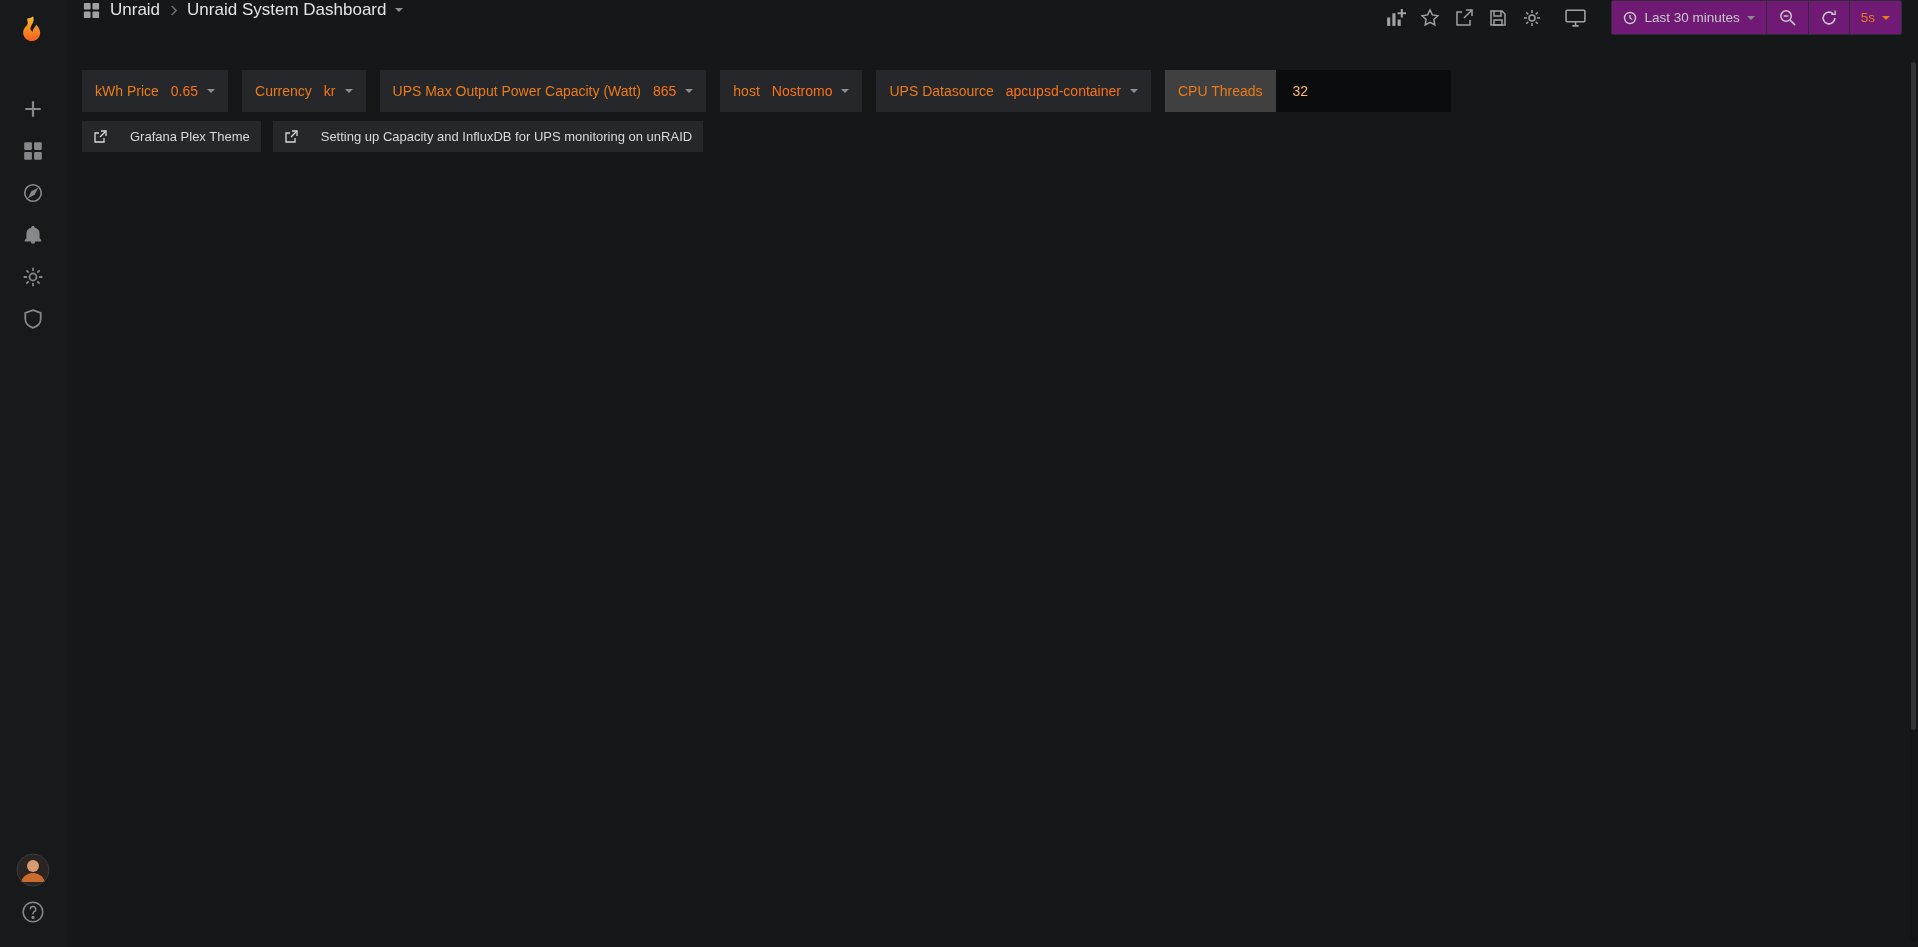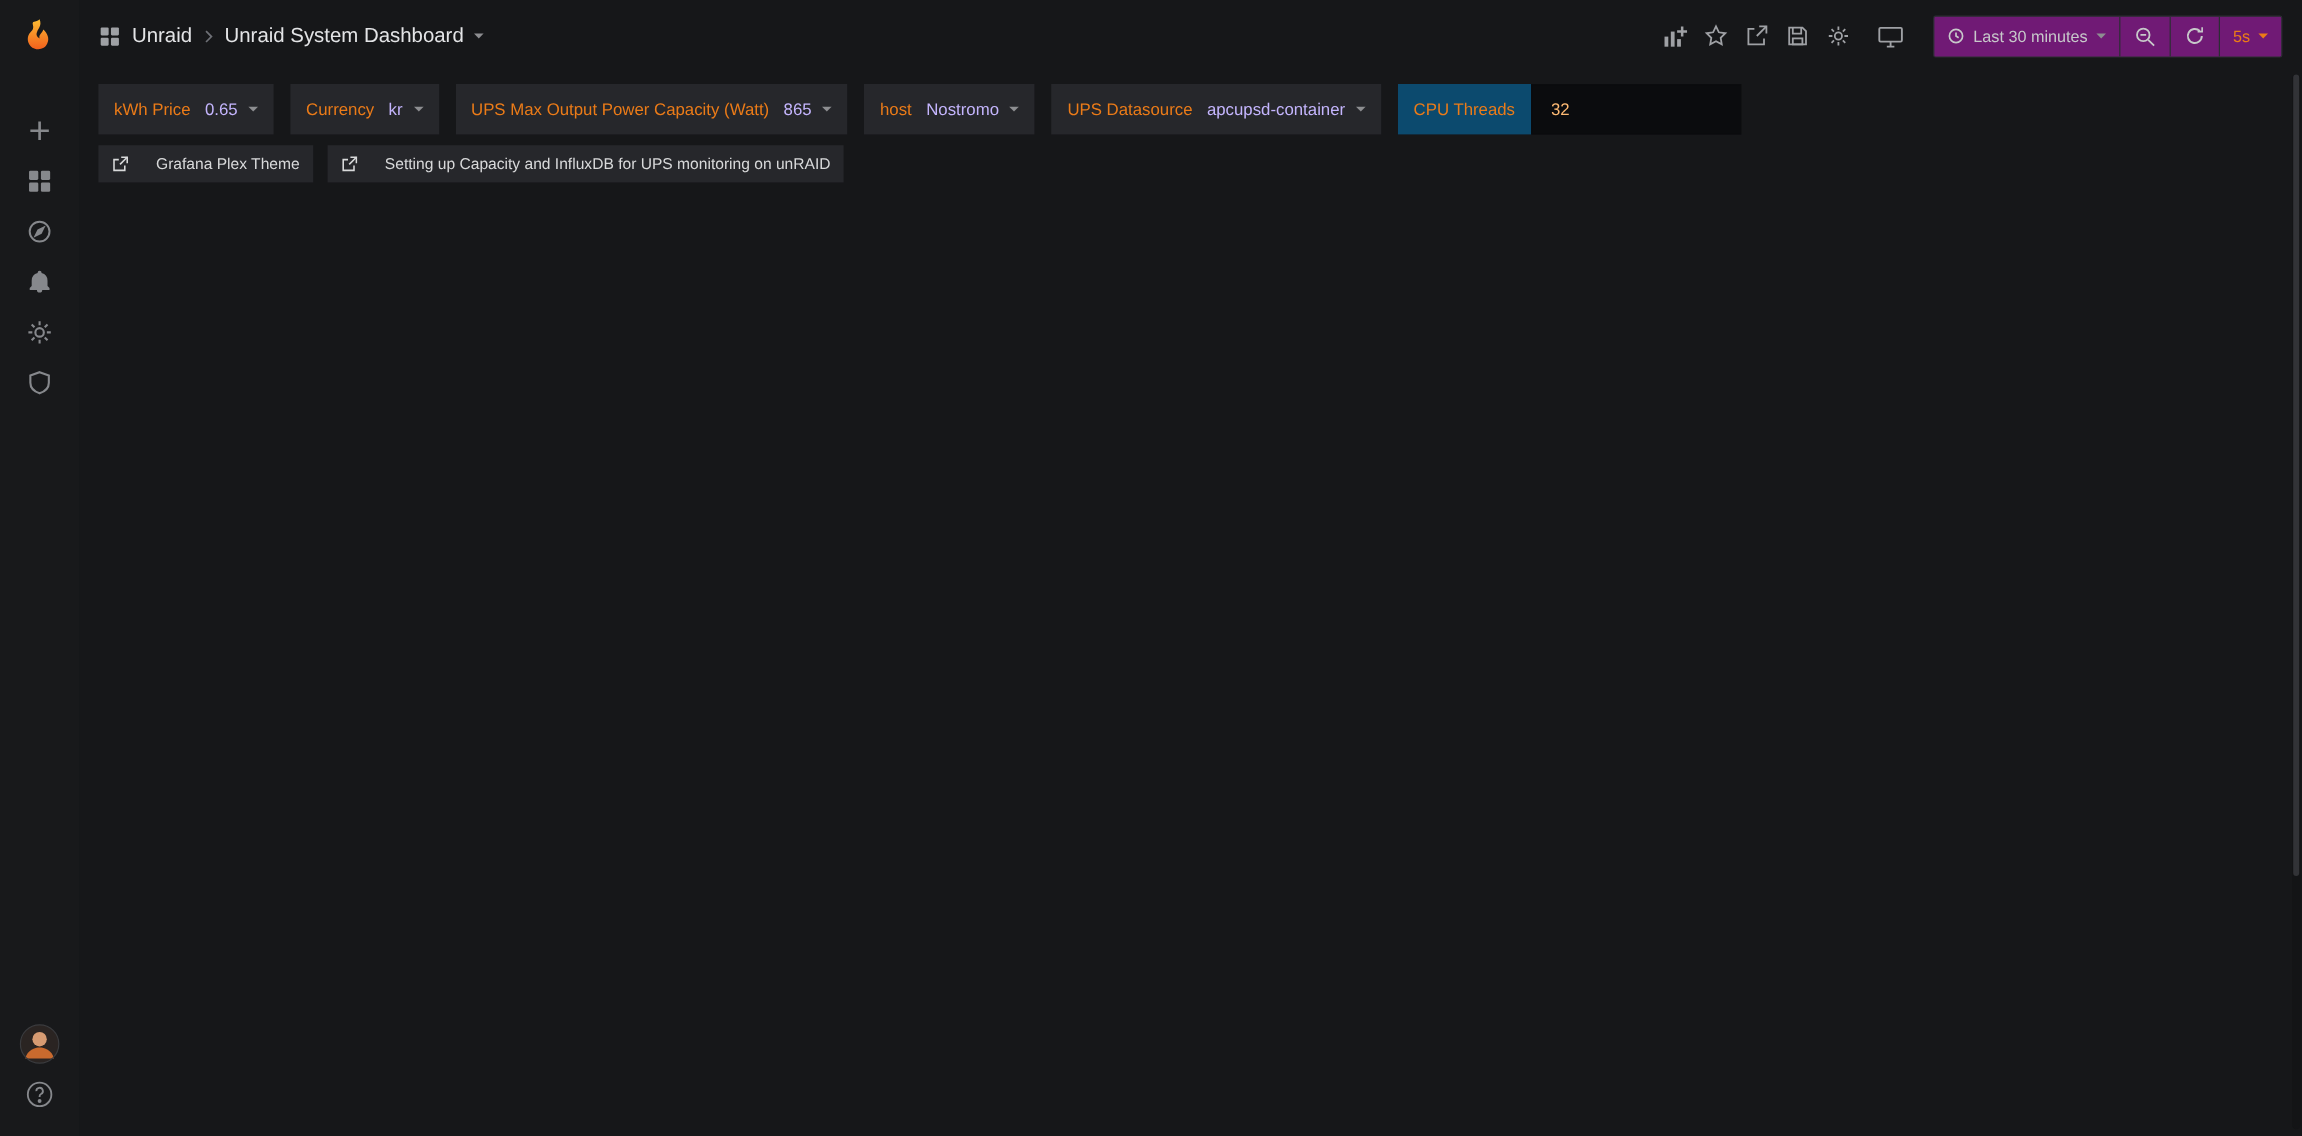--- a/index.html
+++ b/index.html
@@ -3,37 +3,37 @@
 <meta charset="utf-8">
 <style>
 *{box-sizing:border-box;margin:0;padding:0}
 html,body{width:1918px;height:947px;overflow:hidden}
 body{background:#161719;color:#d8d9da;font-family:"Liberation Sans",sans-serif;font-size:14px;display:flex}
 .sidebar{width:66px;flex:none;background:#18191b;display:flex;flex-direction:column;align-items:center;padding:10px 0 14px}
 .s-icon{width:44px;height:42px;display:flex;align-items:center;justify-content:center;color:#86888c;cursor:pointer}
 .logo{margin-bottom:36px}
 .spacer{flex:1}
 .main{flex:1;display:flex;flex-direction:column;min-width:0;position:relative}
-.navbar{height:60px;flex:none;display:flex;align-items:center;padding:0 16px;gap:8px}
+.navbar{height:60px;flex:none;display:flex;align-items:flex-start;padding:0 16px;gap:8px}
 .crumb{display:flex;align-items:center;gap:9px}
 .crumb-icon{color:#9fa1a5;display:flex}
 .crumb-txt{font-size:17px;color:#e3e4e6;cursor:pointer}
 .crumb-sep{color:#6e7076;display:flex}
 .caret{display:inline-block;width:0;height:0;border-left:4px solid transparent;border-right:4px solid transparent;border-top:4px solid #8d8e91}
 .nav-right{margin-left:auto;display:flex;align-items:center;gap:14px}
 .nav-btn{color:#9fa1a5;display:flex;align-items:center;cursor:pointer}
 .tp-group{display:flex;align-items:stretch;border:1px solid #2c2e33;border-radius:2px;background:#701a75}
 .tp-seg{display:flex;align-items:center;gap:7px;padding:7px 11px;border-left:1px solid #2c2e33;color:#c7c8ca;cursor:pointer;font-size:13.5px}
 .tp-seg:first-child{border-left:none}
 .refresh-val{color:#eb7b18}
 .submenu{flex:none;padding:10px 16px 0}
 .vars{display:flex;gap:14px;align-items:center}
 .var{display:flex;align-items:center;height:42px;background:#26272b;padding:0 13px;gap:12px;white-space:nowrap}
 .var-label{color:#eb7b18;font-size:14px}
-.var-value{color:#c4b5fd;display:flex;gap:9px;align-items:center;cursor:pointer;font-size:14px}
+.var-value{color:#f97316;display:flex;gap:9px;align-items:center;cursor:pointer;font-size:14px}
 .var-input{background:#0b0c0e;border:1px solid #0b0c0e;color:#fdba74;height:42px;width:175px;padding:0 16px;font-size:14px;font-family:"Liberation Sans",sans-serif}
 .links{display:flex;gap:12px;margin-top:9px}
 .dash-link{display:flex;align-items:center;gap:23px;background:#26272b;padding:8px 11px;font-size:13px;color:#d8d9da;cursor:pointer}
 .dash{flex:1;padding:0 16px;overflow:hidden}
 .section{display:flex;align-items:center;gap:9px;margin:16px 0 10px;cursor:pointer;height:30px}
 .row{display:flex;gap:10px}
 .dash{width:14px;height:3px;border-radius:1px;flex:none}
 .page-scroll{position:absolute;right:1px;top:62px;bottom:6px;width:7px;background:#131416;border-radius:4px;z-index:9}
 .page-thumb{position:absolute;top:0;left:1px;right:1px;height:76%;background:#323337;border-radius:4px;cursor:pointer}
 </style>
@@ -232,21 +232,21 @@
           </span>
       </div>
       <div class="var">
         <span class="var-label">UPS Datasource</span>
         <span class="var-value">
             <span>apcupsd-container</span>
             <span class="caret"></span>
           </span>
       </div>
       <div class="var" style="background:transparent;padding:0;gap:0">
-        <span class="var-label" style="background:#0c4a6e;height:42px;display:flex;align-items:center;padding:0 13px">CPU Threads</span>
+        <span class="var-label" style="background:#404040;height:42px;display:flex;align-items:center;padding:0 13px">CPU Threads</span>
         <input class="var-input" value="32" style="">
       </div>
     </div>
     <div class="links">
       <span class="dash-link">
         <span style="display:flex">
           <svg viewBox="0 0 14 14" width="14" height="14" fill="none" stroke="currentColor" stroke-width="1.3">
               <path d="M6 3H2v9h9V8"></path>
               <path d="M8 1h5v5"></path>
               <path d="M13 1L7 7"></path>

